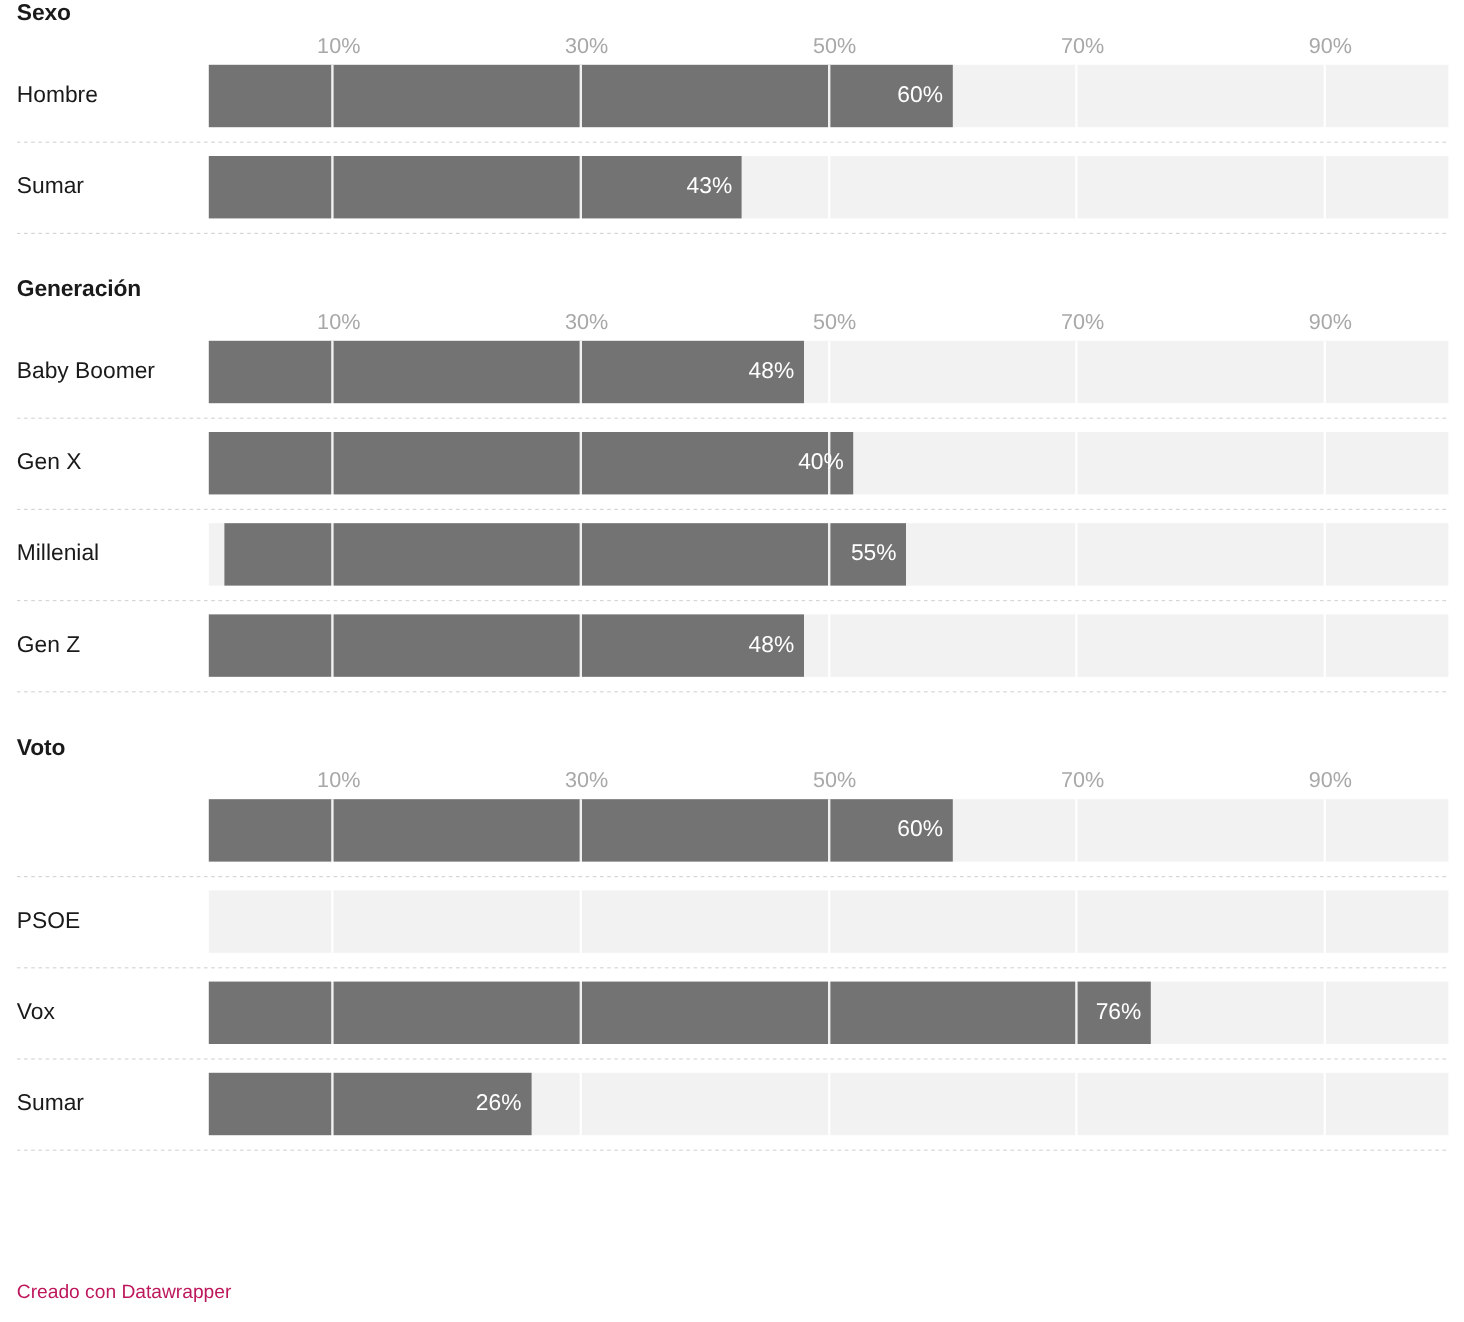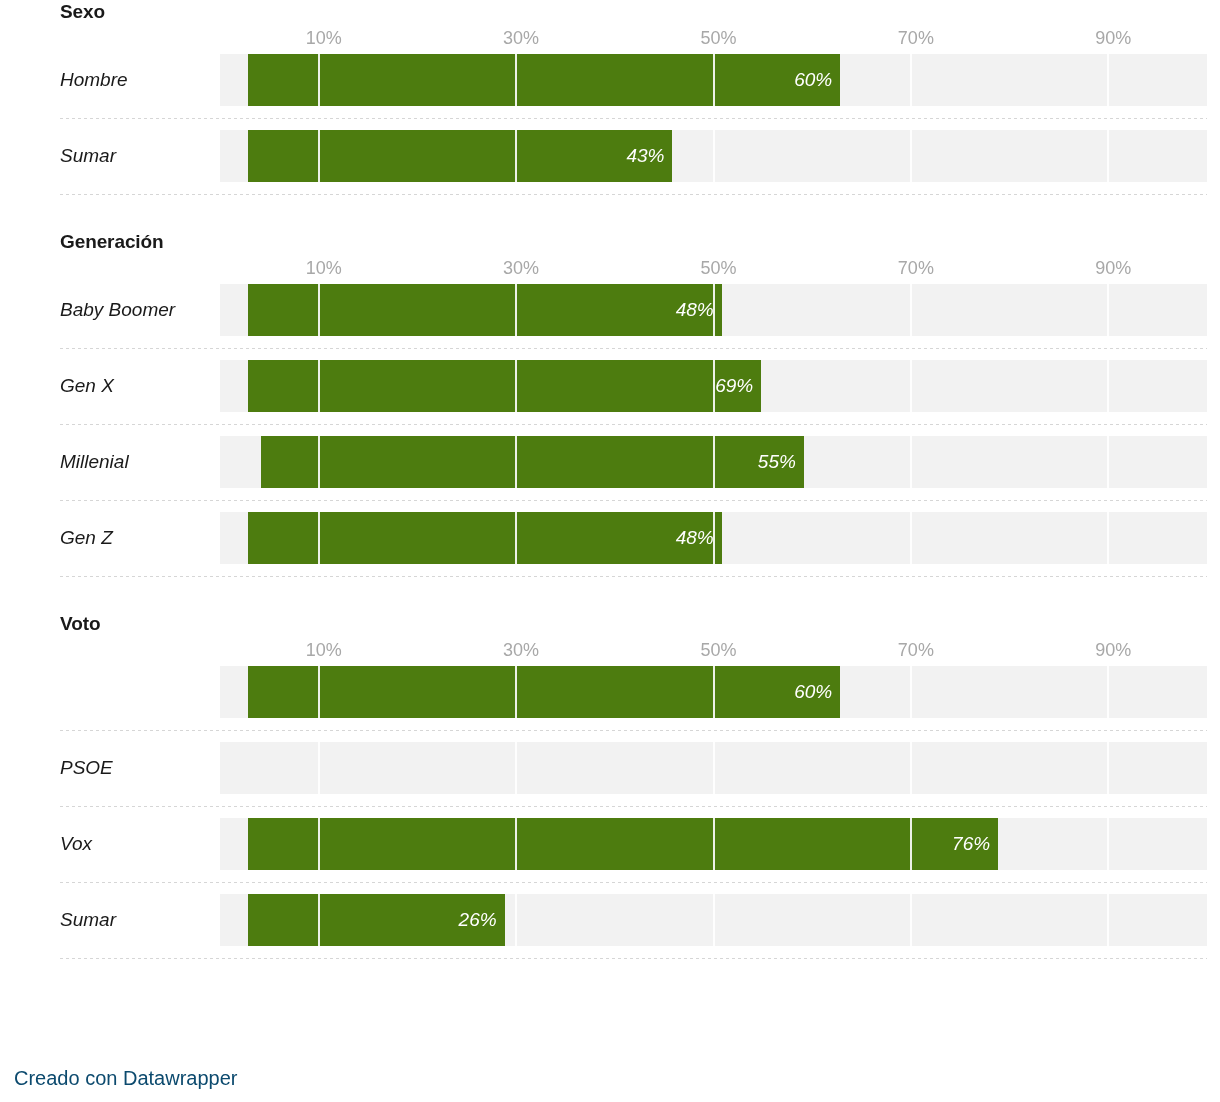--- a/index.html
+++ b/index.html
@@ -18,21 +18,21 @@
   }
 
   .chart-root {
     position: relative;
     width: 1220px;
     height: 1102px;
     box-sizing: border-box;
   }
 
   
-  .section { position: relative; padding-left: 46px; }
+  .section { position: relative; }
 
   .section-title {
     font-size: 19px;
     font-weight: bold;
     color: #1a1a1a;
     padding-left: 14px;
     line-height: 24px;
     letter-spacing: -0.1px;
   }
 
@@ -74,21 +74,20 @@
     top: 0;
     bottom: 0;
     width: 2px;
     background: #ffffff;
     opacity: 0.9;
   }
 
   .row {
     position: relative;
     height: 76px;
-    font-style: italic;
   }
   .row:last-child { height: 52px; }
 
   .row-sep {
     position: absolute;
     left: 14px;
     right: 0;
     bottom: 11px;
     height: 1px;
     background-image: linear-gradient(to right, #d6d6d6 0 3px, transparent 3px 6px);
@@ -119,42 +118,41 @@
     height: 52px;
     background: #f2f2f2;
     z-index: 1;
   }
 
   .bar {
     position: absolute;
     left: 0;
     top: 0;
     height: 52px;
-    background: #4d7c0f;
+    background: #737373;
     z-index: 2;
-    margin-left: 28px;
   }
 
   .bar-value {
     position: absolute;
     right: 8px;
     top: 0;
     height: 52px;
     line-height: 52px;
     font-size: 19px;
     color: #ffffff;
     white-space: nowrap;
   }
 
   .footer {
     position: absolute;
     left: 14px;
     bottom: 14px;
-    font-size: 20px;
-    color: #0c4a6e;
+    font-size: 16px;
+    color: #be185d;
     line-height: 20px;
   }
   .spacer-md { height: 24px; }
 </style>
 </head>
 <body>
 
 <div class="chart-root">
   <div id="sections-host">
       <div class="section">
@@ -208,21 +206,21 @@
             <div class="row-label">Baby Boomer</div>
             <div class="bar" style="left: 174px; width: calc(48% - 83.52px);">
               <span class="bar-value">48%</span>
             </div>
             <div class="row-sep"></div>
           </div>
           <div class="row">
             <div class="track"></div>
             <div class="row-label">Gen X</div>
             <div class="bar" style="left: 174px; width: calc(52% - 90.48px);">
-              <span class="bar-value">69%</span>
+              <span class="bar-value">40%</span>
             </div>
             <div class="row-sep"></div>
           </div>
           <div class="row">
             <div class="track"></div>
             <div class="row-label">Millenial</div>
             <div class="bar" style="left: 187px; width: calc(55% - 95.7px);">
               <span class="bar-value">55%</span>
             </div>
             <div class="row-sep"></div>

